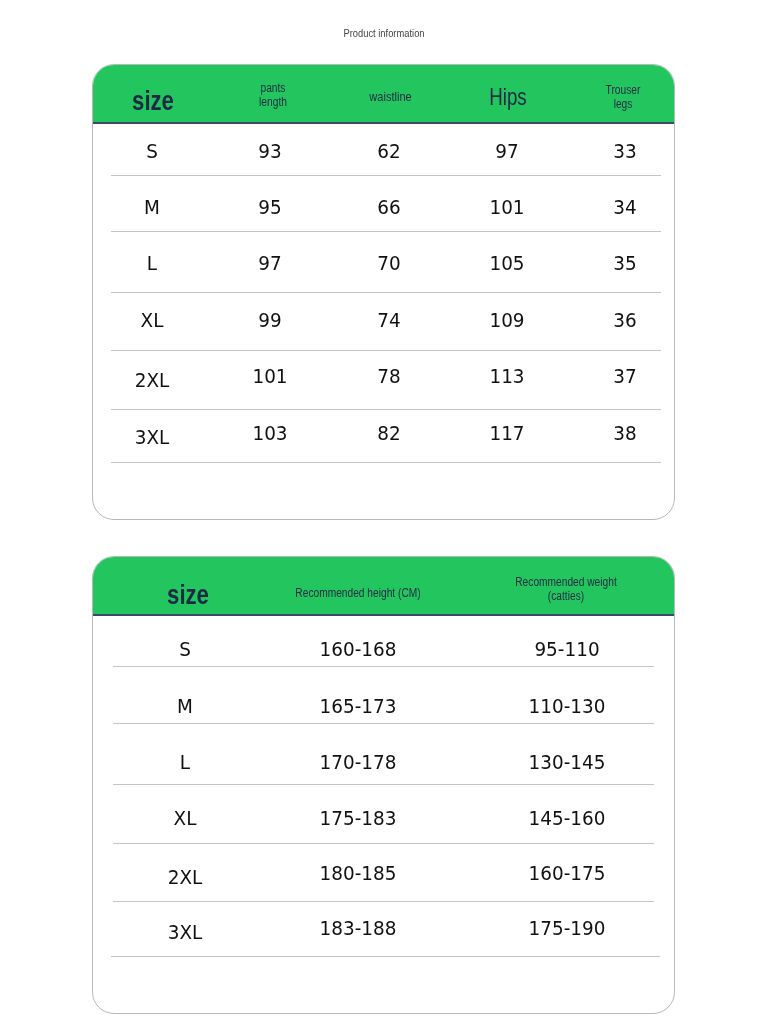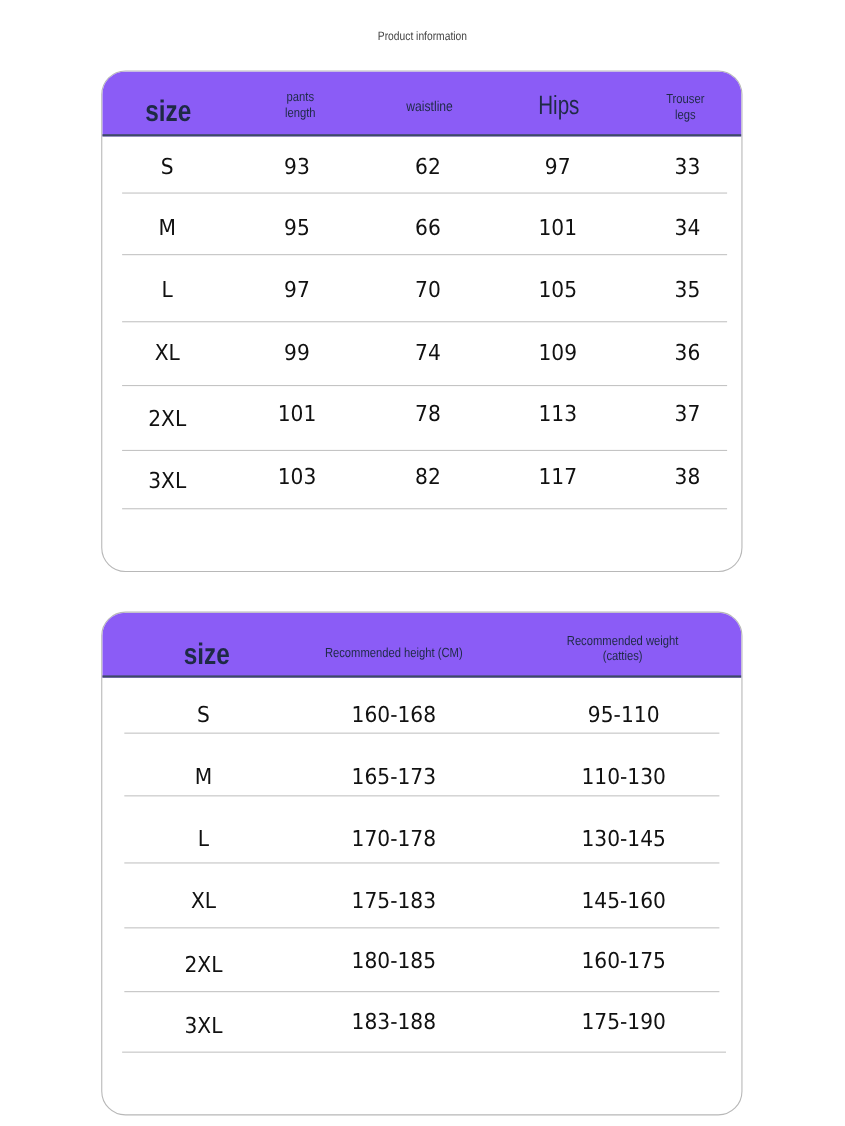--- a/index.html
+++ b/index.html
@@ -14,21 +14,21 @@
   }
   .card {
     position:absolute; left:92px; width:583px;
     border:1.5px solid #b8b8b8; border-radius:22px; overflow:hidden; background:#fff;
     box-sizing:border-box;
   }
   .card.t1 { top:64px; height:456px; }
   .card.t2 { top:556px; height:458px; }
   .head {
     position:absolute; left:0; top:0; width:100%; height:59px;
-    background:#8b5cf6; border-bottom:2px solid #3d4a66; box-sizing:border-box;
+    background:#22c55e; border-bottom:2px solid #3d4a66; box-sizing:border-box;
   }
   .hcell {
     position:absolute; text-align:center; color:#1e2a45;
     font-family:"Liberation Sans", sans-serif;
     display:flex; align-items:center; justify-content:center; line-height:1.2;
   }
   .hcell.big { font-size:27px; font-weight:bold; transform:scaleX(0.82); }
   .hcell.mid { font-size:24px; transform:scaleX(0.78); }
   .hcell.small { font-size:12px; transform:scaleX(0.85); }
   .row {

